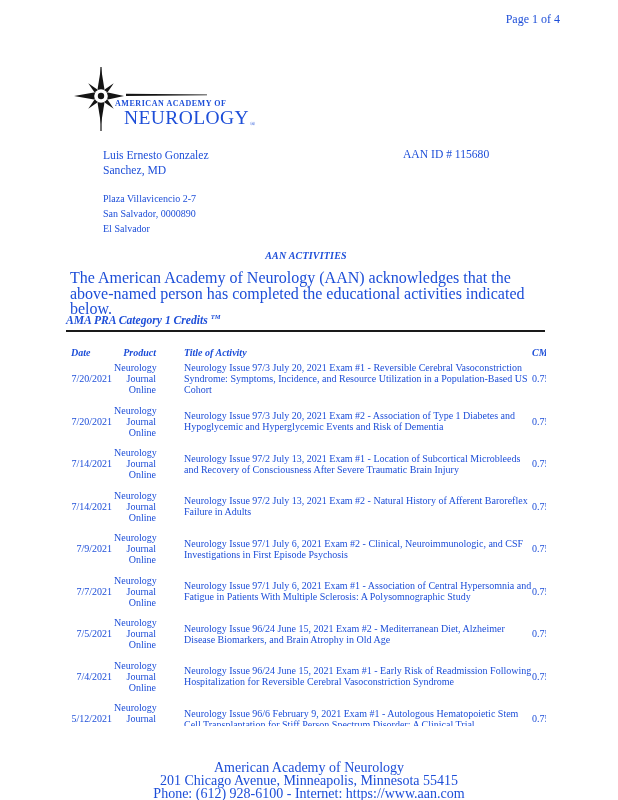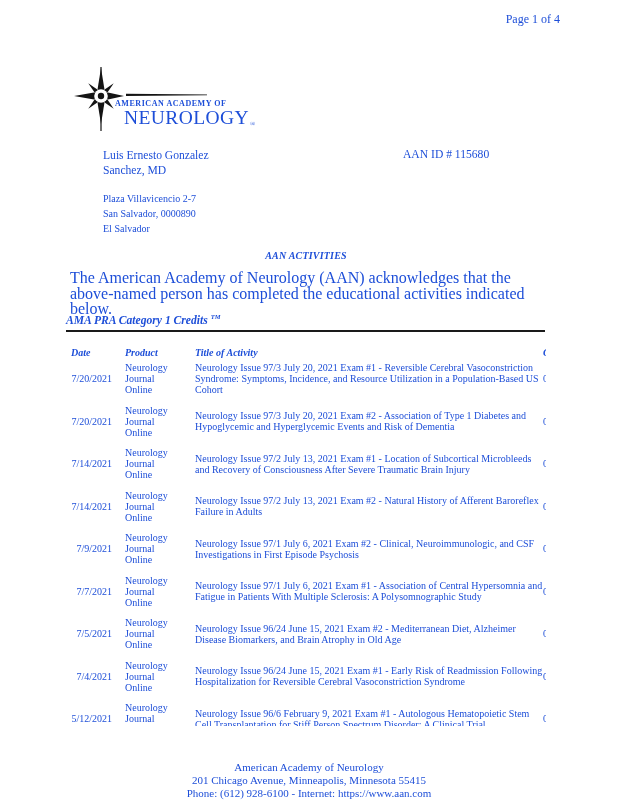--- a/index.html
+++ b/index.html
@@ -30,26 +30,26 @@
     border-bottom:2px solid #1a1a1a;padding-bottom:3px;
     font-size:11.6px;font-weight:700;font-style:italic;}
   .tm{font-size:6.5px;vertical-align:super;margin-left:3px;font-weight:700;}
 
   
   .table-clip{position:absolute;left:66px;top:347px;width:480px;height:379px;overflow:hidden;font-size:10px;}
   .thead{display:flex;font-weight:700;font-style:italic;line-height:11px;margin-bottom:4px;}
   .trow{display:flex;align-items:center;height:33px;margin-bottom:9.5px;line-height:11px;}
   .c-date{width:46px;text-align:right;flex:none;}
   .thead .c-date{text-align:left;padding-left:5px;box-sizing:border-box;}
-  .c-prod{width:42px;margin-left:13px;flex:none;}
+  .c-prod{width:42px;margin-left:2px;flex:none;text-align:right;}
   .c-prod div{white-space:nowrap;}
   .c-title{width:348px;flex:none;margin-left:28px;}
   .c-cme{flex:1;text-align:left;padding-right:3px;}
 
-  .footer{position:absolute;top:761px;left:0;width:618px;text-align:center;font-size:11px;line-height:13px;}
+  .footer{position:absolute;top:761px;left:0;width:618px;text-align:center;font-size:14px;line-height:13px;}
 </style>
 </head>
 <body>
 
 <div class="page">
 
   <div class="page-number">Page 1 of 4</div>
 
   <div class="logo">
     <svg width="145" height="74" viewBox="0 0 145 74" aria-hidden="true">

